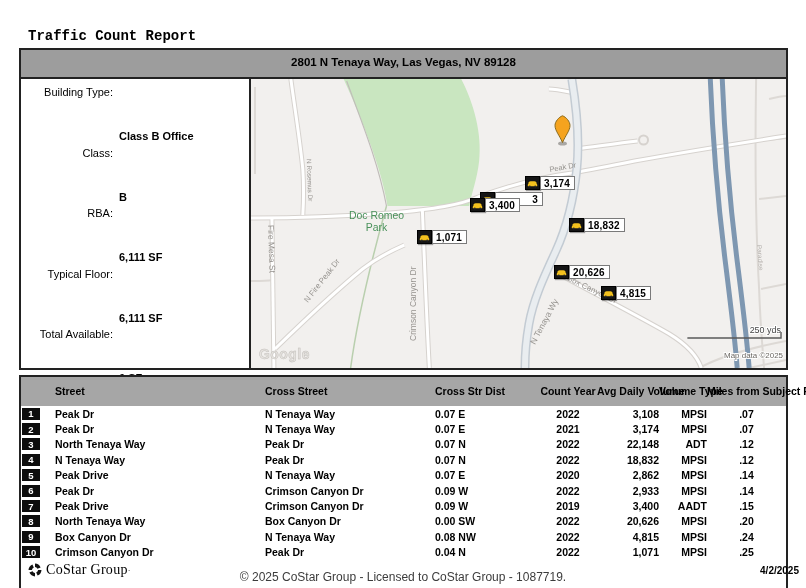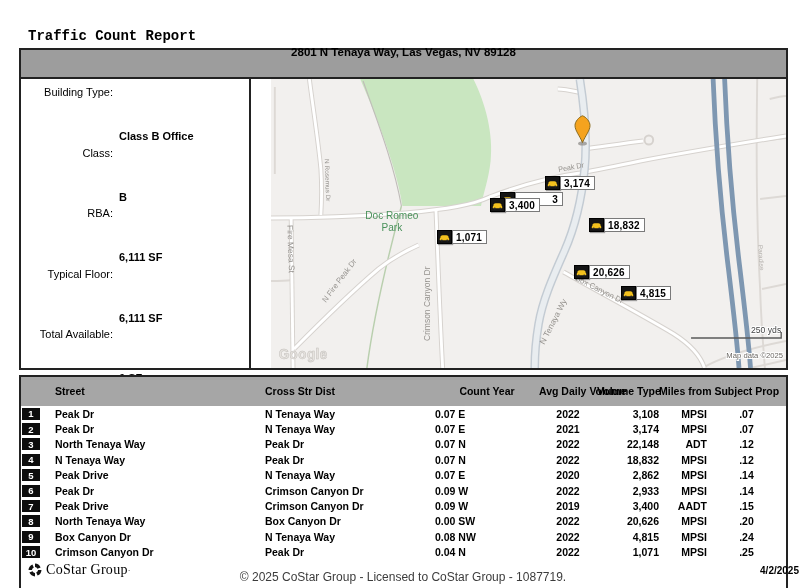--- a/index.html
+++ b/index.html
@@ -5,22 +5,22 @@
   html,body{margin:0;padding:0;background:#fff;}
   .page{position:relative;width:806px;height:588px;background:#fff;overflow:hidden;
         font-family:"Liberation Sans",sans-serif;color:#000;}
   .report-title{position:absolute;left:28px;top:28px;font-size:14px;font-weight:bold;font-family:Liberation Mono, monospace;}
 
   
   .report-box{position:absolute;left:19px;top:48px;width:769px;height:322px;
               border:2px solid #222;box-sizing:border-box;background:#fff;}
   .address-bar{height:29px;background:#9d9d9d;border-bottom:2px solid #222;box-sizing:border-box;
                display:flex;align-items:flex-end;justify-content:center;
-               font-size:11.5px;font-weight:bold;padding-bottom:19px;}
-  .report-body{display:flex;height:289px;gap:20px;}
+               font-size:11.5px;font-weight:bold;padding-bottom:9px;}
+  .report-body{display:flex;height:289px;}
   .left-panel{width:230px;border-right:2px solid #222;box-sizing:border-box;background:#fff;}
   .details{padding:5px 6px 0 0;}
   .detail-row{display:flex;font-size:11px;line-height:16.5px;}
   .dlabel{width:92px;text-align:right;flex:none;}
   .dvalue{font-weight:bold;margin-left:6px;white-space:nowrap;margin-top:44px;}
   .photo-frame{margin:13px 0 0 9px;width:213px;height:150px;border:1px solid #8e8e8e;background:#bcd6e8;}
   .photo-frame svg{display:block;}
 
   
   .map{position:relative;flex:1;overflow:hidden;background:#f2f0ee;}
@@ -326,20 +326,21 @@
             </div>
           </div>
       </div>
     </div>
   </div>
 
   <div class="table-box">
     <div class="thead">
       <span class="tcell"></span>
       <span class="tcell h-street">Street</span>
+      <span class="tcell h-cross">Cross Street</span>
       <span class="tcell h-dist">Cross Str Dist</span>
       <span class="tcell h-year">Count
 Year</span>
       <span class="tcell h-avg">Avg Daily
 Volume</span>
       <span class="tcell h-type">Volume
 Type</span>
       <span class="tcell h-miles">Miles from
 Subject Prop</span>
     </div>

